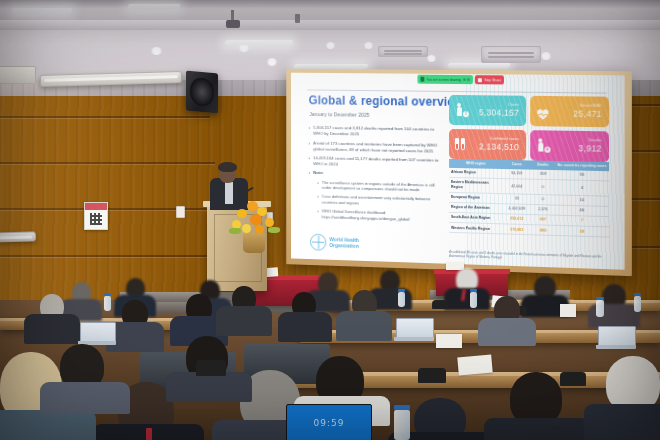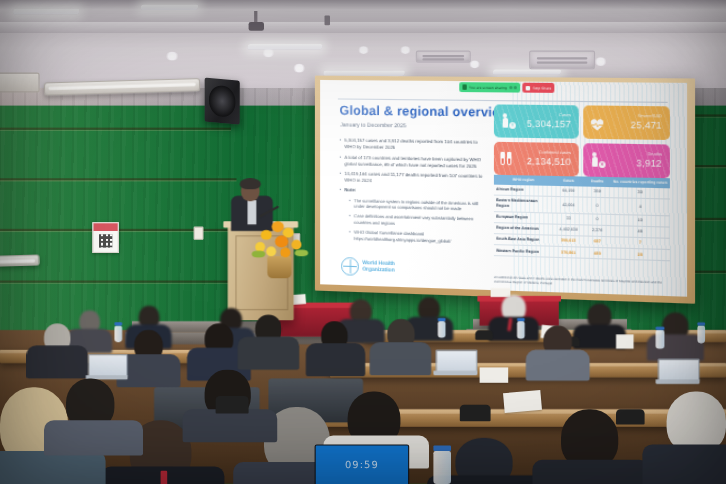--- a/index.html
+++ b/index.html
@@ -1,17 +1,17 @@
 <!DOCTYPE html>
 <html><head>
 <meta charset="utf-8">
 <style>
   html,body{margin:0;padding:0;background:#000;}
   body{font-family:"Liberation Sans",sans-serif;}
-  #stage{position:relative;width:660px;height:440px;overflow:hidden;background:#15803d;}
+  #stage{position:relative;width:660px;height:440px;overflow:hidden;background:#a16207;}
 
   
   .ceiling{position:absolute;left:0;top:0;width:660px;height:96px;
     background:linear-gradient(180deg,#cfc7cf 0%,#ddd6dc 18%,#e4dee3 46%,#d8d1d7 78%,#c3bcc3 100%);}
   .ceil-band{position:absolute;left:0;top:0;width:660px;height:22px;
     background:linear-gradient(180deg,#b9b2bb 0%,#e9e4e9 40%,#cfc8cf 100%);}
   .ceil-band2{position:absolute;left:0;top:20px;width:660px;height:10px;
     background:linear-gradient(180deg,#f2eef2,#cdc6cd);}
   .downlight{position:absolute;border-radius:50%;
     background:radial-gradient(circle,#ffffff 0%,#fdfbff 45%,rgba(240,236,242,0) 75%);}

